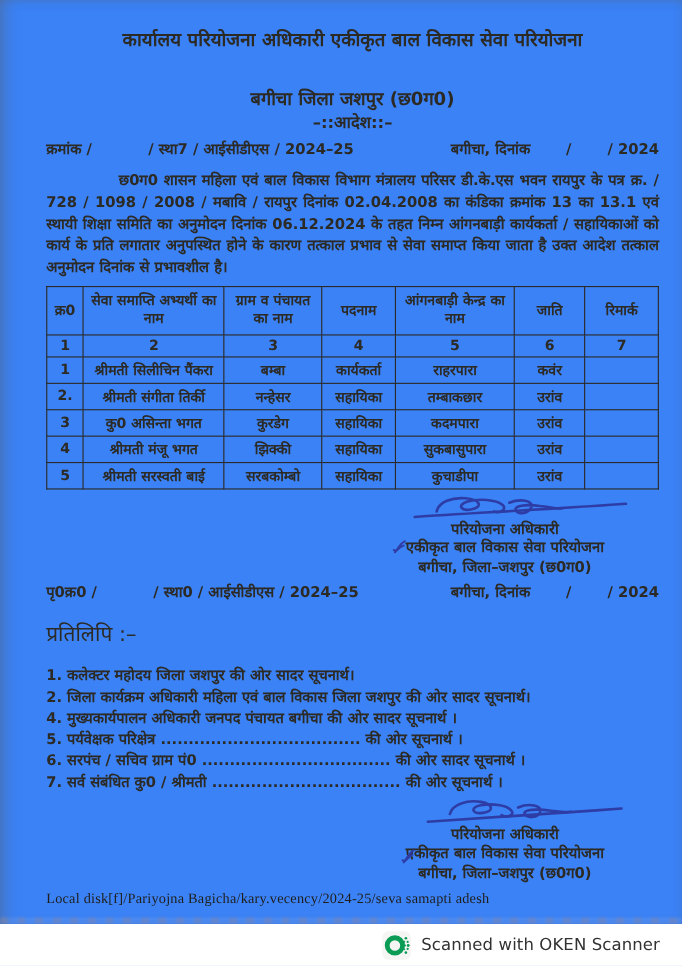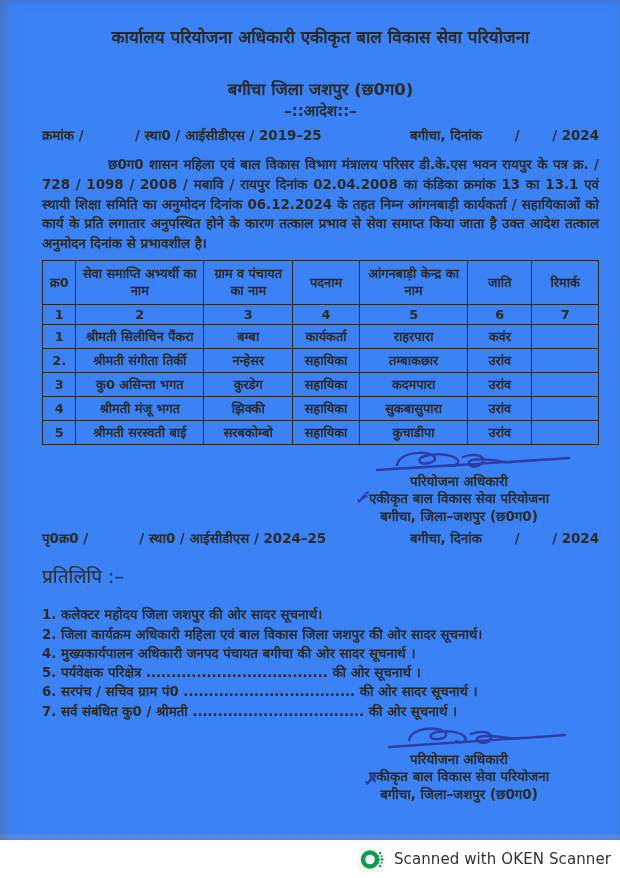--- a/index.html
+++ b/index.html
@@ -76,37 +76,37 @@
 
   .footer-path {
     font-family: "Liberation Serif", serif;
     font-size: 13px; font-weight: 400; color: #1f1e1a;
     margin-top: 6px; letter-spacing: .2px;
   }
 
   .scanner-strip {
     height: 38px; background: #ffffff;
     display: flex; justify-content: flex-end; align-items: center;
-    padding-right: 9px;
+    padding-right: 20px;
   }
   .badge { display: flex; align-items: center; gap: 9px; }
   .badge-label { font-size: 15px; font-weight: 500; color: #323232; letter-spacing: .1px; }
 </style>
 </head>
 <body>
 
 <div class="page">
   <div class="doc">
 
     <div class="title-line1">कार्यालय परियोजना अधिकारी एकीकृत बाल विकास सेवा परियोजना</div>
     <div class="title-line2">बगीचा जिला जशपुर (छ0ग0)</div>
     <div class="order-heading">–::आदेश::–</div>
 
     <div class="ref-row">
-      <span class="pre">क्रमांक /           / स्था0 / आईसीडीएस / 2019–25</span>
+      <span class="pre">क्रमांक /           / स्था7 / आईसीडीएस / 2024–25</span>
       <span class="pre">बगीचा, दिनांक       /       / 2024</span>
     </div>
 
     <p class="body-para">छ0ग0 शासन महिला एवं बाल विकास विभाग मंत्रालय परिसर डी.के.एस भवन रायपुर के पत्र क्र. / 728 / 1098 / 2008 / मबावि / रायपुर दिनांक 02.04.2008 का कंडिका क्रमांक 13 का 13.1 एवं स्थायी शिक्षा समिति का अनुमोदन दिनांक 06.12.2024 के तहत निम्न आंगनबाड़ी कार्यकर्ता / सहायिकाओं को कार्य के प्रति लगातार अनुपस्थित होने के कारण तत्काल प्रभाव से सेवा समाप्त किया जाता है उक्त आदेश तत्काल अनुमोदन दिनांक से प्रभावशील है।</p>
 
     <table class="tbl">
       <colgroup>
         <col style="width:6%">
           <col style="width:23%">
           <col style="width:16%">
@@ -224,20 +224,21 @@
         </g>
       </svg>
       <svg class="tick-svg" width="16" height="18" viewBox="0 0 16 18">
         <path d="M3,12 C6,15 7,6 13,3 M4,14 C7,11 9,9 12,7" fill="none" stroke="#2e3da6" stroke-width="1.8" stroke-linecap="round"></path>
       </svg>
       <div>परियोजना अधिकारी</div>
       <div>एकीकृत बाल विकास सेवा परियोजना</div>
       <div>बगीचा, जिला–जशपुर (छ0ग0)</div>
     </div>
 
+    <div class="footer-path">Local disk[f]/Pariyojna Bagicha/kary.vecency/2024-25/seva samapti adesh</div>
 
   </div>
 </div>
 
 <div class="scanner-strip">
   <div class="badge">
     <svg width="27" height="27" viewBox="0 0 27 27">
       <rect x="0.5" y="0.5" width="26" height="26" rx="5.5" fill="#f5f5f3"></rect>
       <circle cx="12" cy="13.5" r="7" fill="none" stroke="#0a9b55" stroke-width="4.4"></circle>
       <g fill="#0a9b55">

